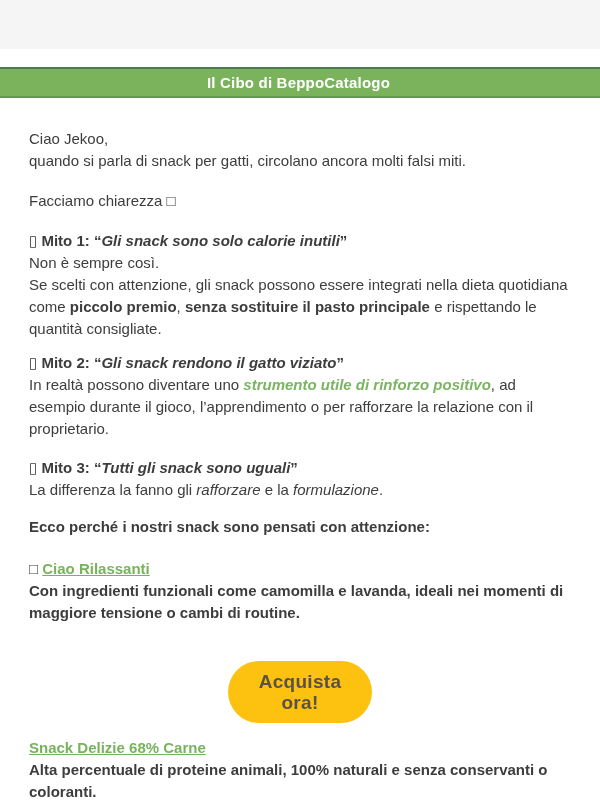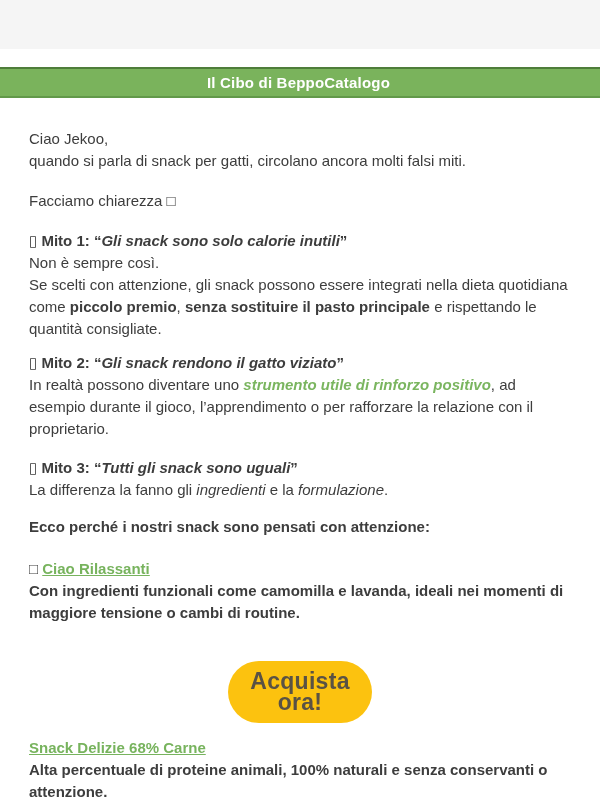--- a/index.html
+++ b/index.html
@@ -25,47 +25,47 @@
   .content p{margin:0;}
   .b{font-weight:bold;text-align:center;}
   .i{font-style:italic;}
   .bi{font-weight:bold;font-style:italic;}
   .gbi{font-weight:bold;font-style:italic;color:var(--green-text,#7ab55f);}
   a.link{color:var(--green-link,#77b35d);font-weight:bold;text-decoration:underline;cursor:pointer;}
   .cta{
     display:block;margin:37px auto 0;width:144px;height:62px;
     border:none;border-radius:31px;background:var(--yellow,#fcc20f);
     color:var(--btn-text,#5a5244);font-family:inherit;font-weight:bold;
-    font-size:23px;line-height:21px;text-align:center;letter-spacing:.3px;
+    font-size:19px;line-height:21px;text-align:center;letter-spacing:.3px;
     cursor:pointer;padding:0;
   }
 </style>
 </head>
 <body>
 
 <div class="top-strip"></div>
 <div class="white-strip"></div>
 
 <div class="nav">
   <a href="#">Il Cibo di Beppo</a>
   <a href="#">Catalogo</a>
 </div>
 
 <div class="content">
   <div id="content-top">
       <p style="margin-top: 30px;"><span>Ciao Jekoo,</span><br><span>quando si parla di snack per gatti, circolano ancora molti falsi miti.</span></p>
       <p style="margin-top: 18px;"><span>Facciamo chiarezza □</span></p>
       <p style="margin-top: 18px;"><span class="b">▯ Mito 1: “</span><span class="bi">Gli snack sono solo calorie inutili</span><span class="b">”</span><br><span>Non è sempre così.</span><br><span>Se scelti con attenzione, gli snack possono essere integrati nella dieta quotidiana</span><br><span>come </span><span class="b">piccolo premio</span><span>, </span><span class="b">senza sostituire il pasto principale</span><span> e rispettando le</span><br><span>quantità consigliate.</span></p>
       <p style="margin-top: 12px;"><span class="b">▯ Mito 2: “</span><span class="bi">Gli snack rendono il gatto viziato</span><span class="b">”</span><br><span>In realtà possono diventare uno </span><span class="gbi">strumento utile di rinforzo positivo</span><span>, ad</span><br><span>esempio durante il gioco, l’apprendimento o per rafforzare la relazione con il</span><br><span>proprietario.</span></p>
-      <p style="margin-top: 17px;"><span class="b">▯ Mito 3: “</span><span class="bi">Tutti gli snack sono uguali</span><span class="b">”</span><br><span>La differenza la fanno gli </span><span class="i">ingredienti</span><span> e la </span><span class="i">formulazione</span><span>.</span></p>
+      <p style="margin-top: 17px;"><span class="b">▯ Mito 3: “</span><span class="bi">Tutti gli snack sono uguali</span><span class="b">”</span><br><span>La differenza la fanno gli </span><span class="i">rafforzare</span><span> e la </span><span class="i">formulazione</span><span>.</span></p>
       <p style="margin-top: 15px;"><span class="b">Ecco perché i nostri snack sono pensati con attenzione:</span></p>
       <p style="margin-top: 20px;"><span>□ </span><a class="link" href="#">Ciao Rilassanti</a><br><span class="b">Con ingredienti funzionali come camomilla e lavanda, ideali nei momenti di</span><br><span class="b">maggiore tensione o cambi di routine.</span></p>
     </div>
 
   <button class="cta">
     <span>Acquista</span><br>
     <span>ora!</span>
   </button>
 
   <div id="content-bottom">
-      <p style="margin-top: 14px;"><a class="link" href="#">Snack Delizie 68% Carne</a><br><span class="b">Alta percentuale di proteine animali, 100% naturali e senza conservanti o</span><br><span class="b">attenzione.</span></p>
+      <p style="margin-top: 14px;"><a class="link" href="#">Snack Delizie 68% Carne</a><br><span class="b">Alta percentuale di proteine animali, 100% naturali e senza conservanti o</span><br><span class="b">coloranti.</span></p>
     </div>
 </div>
 
 </body></html>

